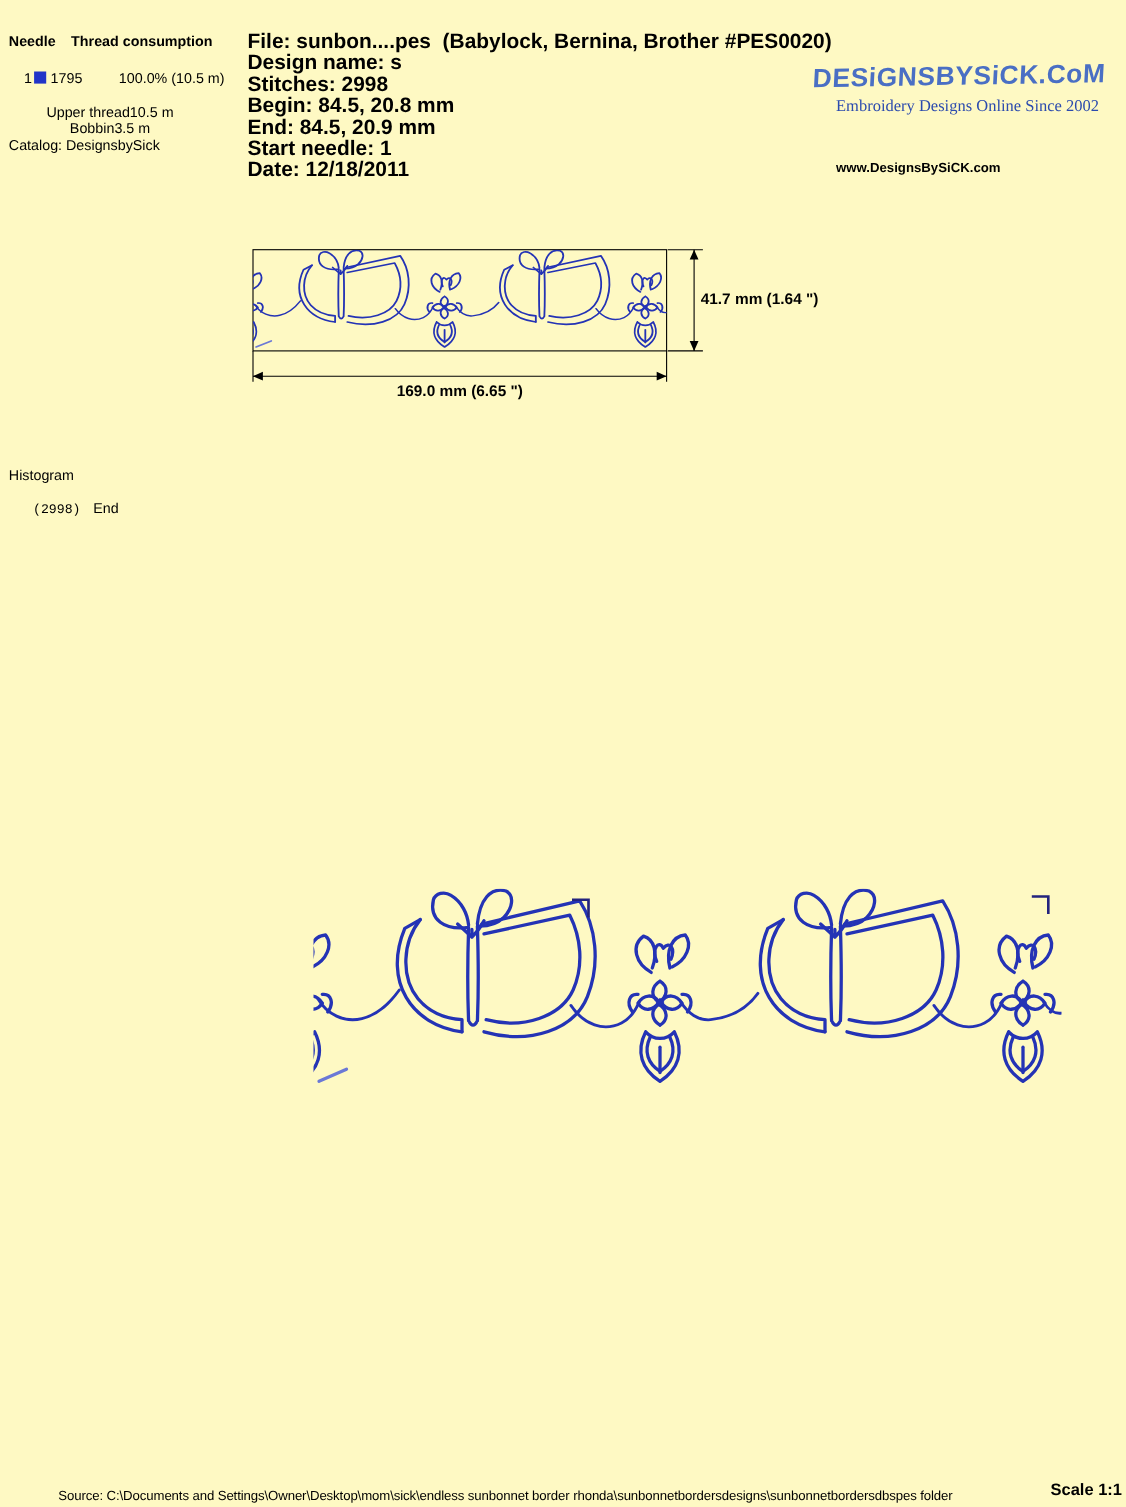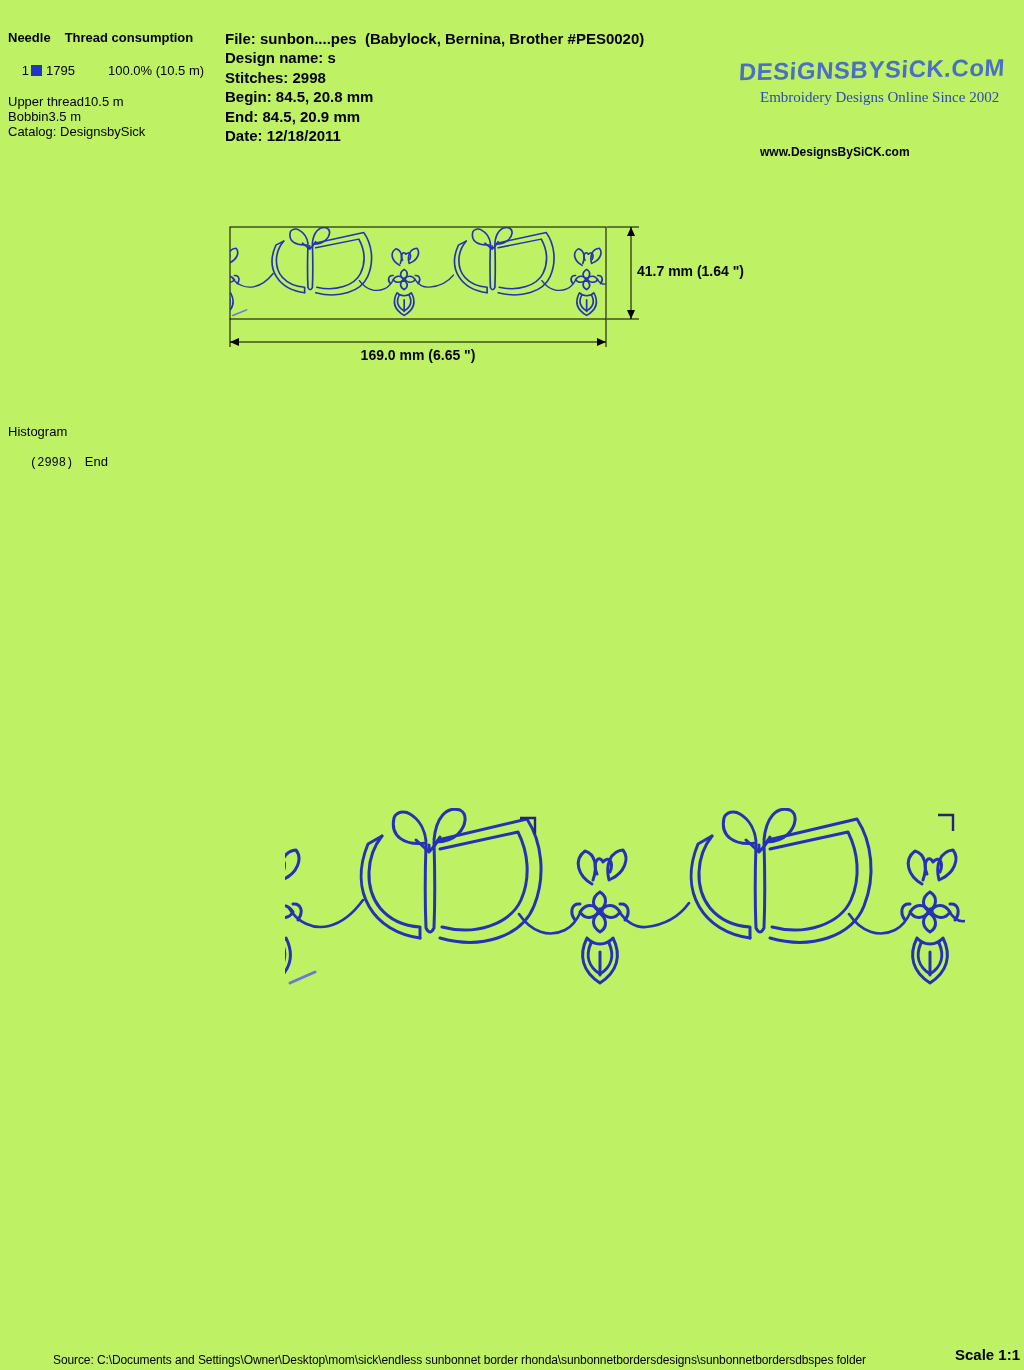--- a/index.html
+++ b/index.html
@@ -1,31 +1,31 @@
 <!DOCTYPE html>
 <html style="--stitch: #2433b5; --jump: #6b79d6; --mark: #23237e; --swatch: #2134c8; --logo: #4a6fc4; --tagline: #2c4bae;"><head>
 <meta charset="utf-8">
 <style>
   html,body{margin:0;padding:0;background:#fff;}
-  .page{position:relative;width:1024px;height:1370px;background:#bef264;overflow:hidden;
+  .page{position:relative;width:1024px;height:1370px;background:#fef9c3;overflow:hidden;
         font-family:"Liberation Sans",sans-serif;color:#000;}
 
   
   .nt-header{position:absolute;left:8px;top:30px;display:flex;gap:14px;font-size:13px;font-weight:bold;}
   .nt-row{position:absolute;left:20px;top:63px;display:flex;align-items:center;font-size:13px;}
   .nt-row .num{width:9px;text-align:right;}
   .swatch{display:inline-block;width:11px;height:11px;background:var(--swatch,#2134c8);margin-left:2px;}
   .nt-row .code{margin-left:4px;width:34px;}
   .nt-row .cons{margin-left:28px;}
-  .nt-line{position:absolute;left:8px;width:184px;display:flex;justify-content:flex-start;font-size:13px;}
+  .nt-line{position:absolute;left:8px;width:184px;display:flex;justify-content:center;font-size:13px;}
   .nt-line.upper{top:94px;} .nt-line.bobbin{top:109px;}
   .nt-catalog{position:absolute;left:8px;top:124px;font-size:13px;}
 
   
-  .file-info{position:absolute;left:225px;top:29px;font-size:15px;font-weight:bold;line-height:19.4px;}
+  .file-info{position:absolute;left:225px;top:29px;font-size:19px;font-weight:bold;line-height:19.4px;}
   .file-info div{white-space:pre;}
 
   
   .logo{position:absolute;left:739px;top:56px;font-size:24px;font-weight:bold;color:var(--logo,#4a6fc4);
         letter-spacing:.5px;transform:skewX(-4deg) rotate(-1deg);white-space:nowrap;}
   .tagline{position:absolute;left:760px;top:89px;font-family:"Liberation Serif",serif;font-size:15px;
         color:var(--tagline,#2c4bae);white-space:nowrap;}
   .website{position:absolute;left:760px;top:145px;font-size:12px;font-weight:bold;white-space:nowrap;}
 
   
@@ -122,20 +122,21 @@
     <span>3.5 m</span>
   </div>
   <div class="nt-catalog">Catalog: DesignsbySick</div>
 
   <div class="file-info">
     <div>File: sunbon....pes  (Babylock, Bernina, Brother #PES0020)</div>
     <div>Design name: s</div>
     <div>Stitches: 2998</div>
     <div>Begin: 84.5, 20.8 mm</div>
     <div>End: 84.5, 20.9 mm</div>
+    <div>Start needle: 1</div>
     <div>Date: 12/18/2011</div>
   </div>
 
   <div class="logo">DESiGNSBYSiCK.CoM</div>
   <div class="tagline">Embroidery Designs Online Since 2002</div>
   <div class="website">www.DesignsBySiCK.com</div>
 
   <div class="figure">
     <svg class="dims" width="545" height="170">
       <rect class="blk" x="5" y="12" width="376" height="92"></rect>

